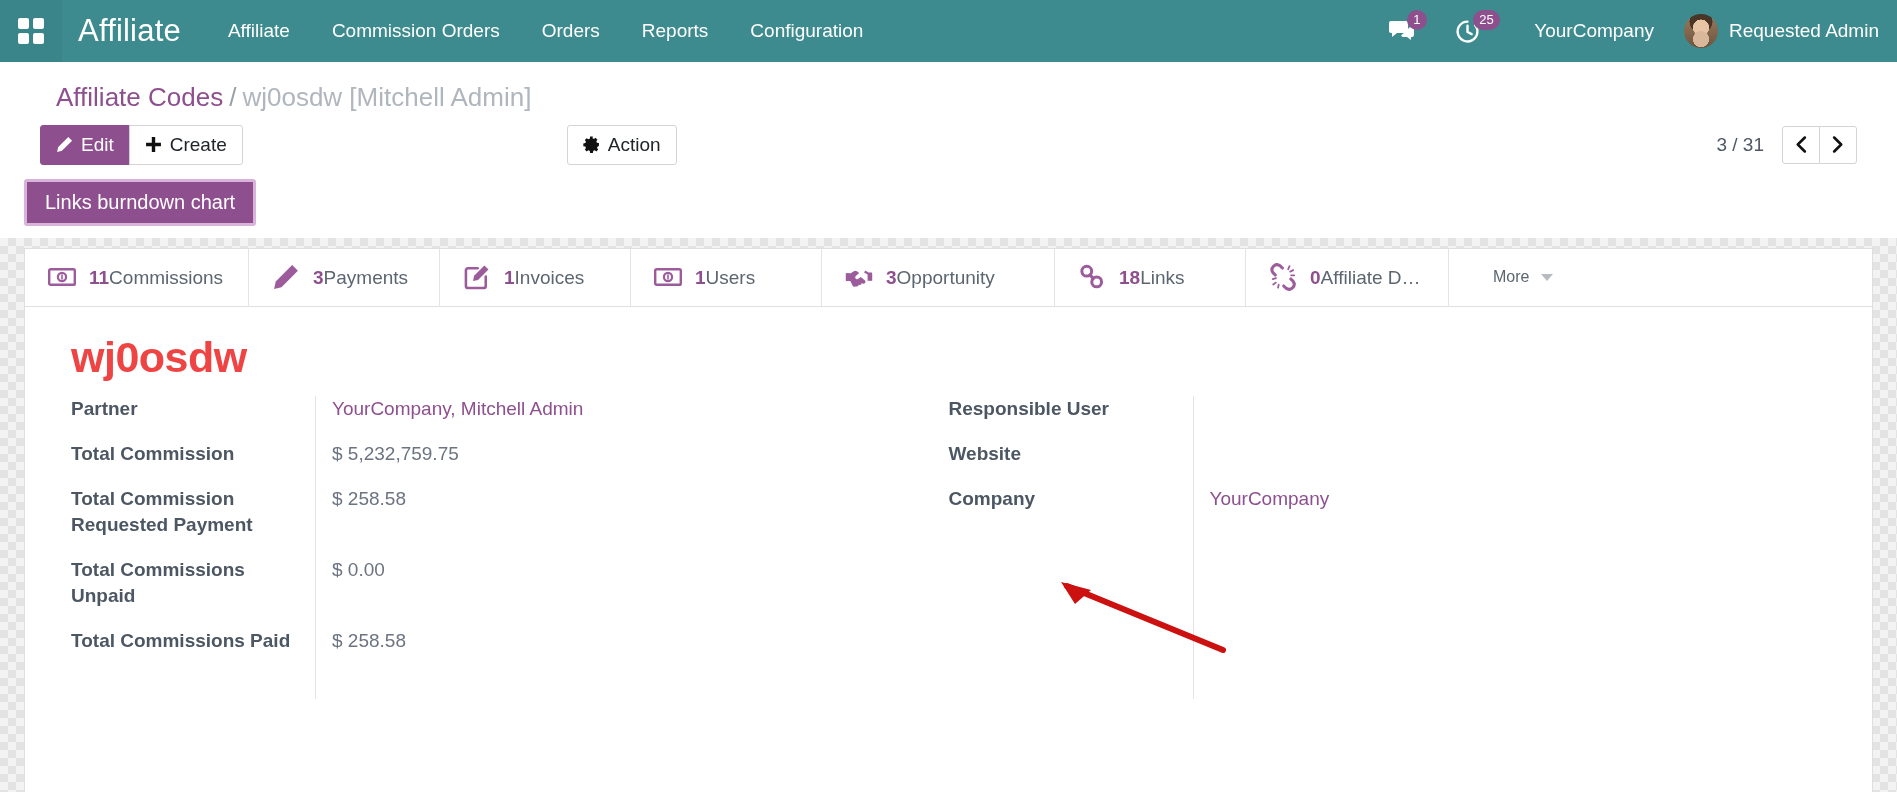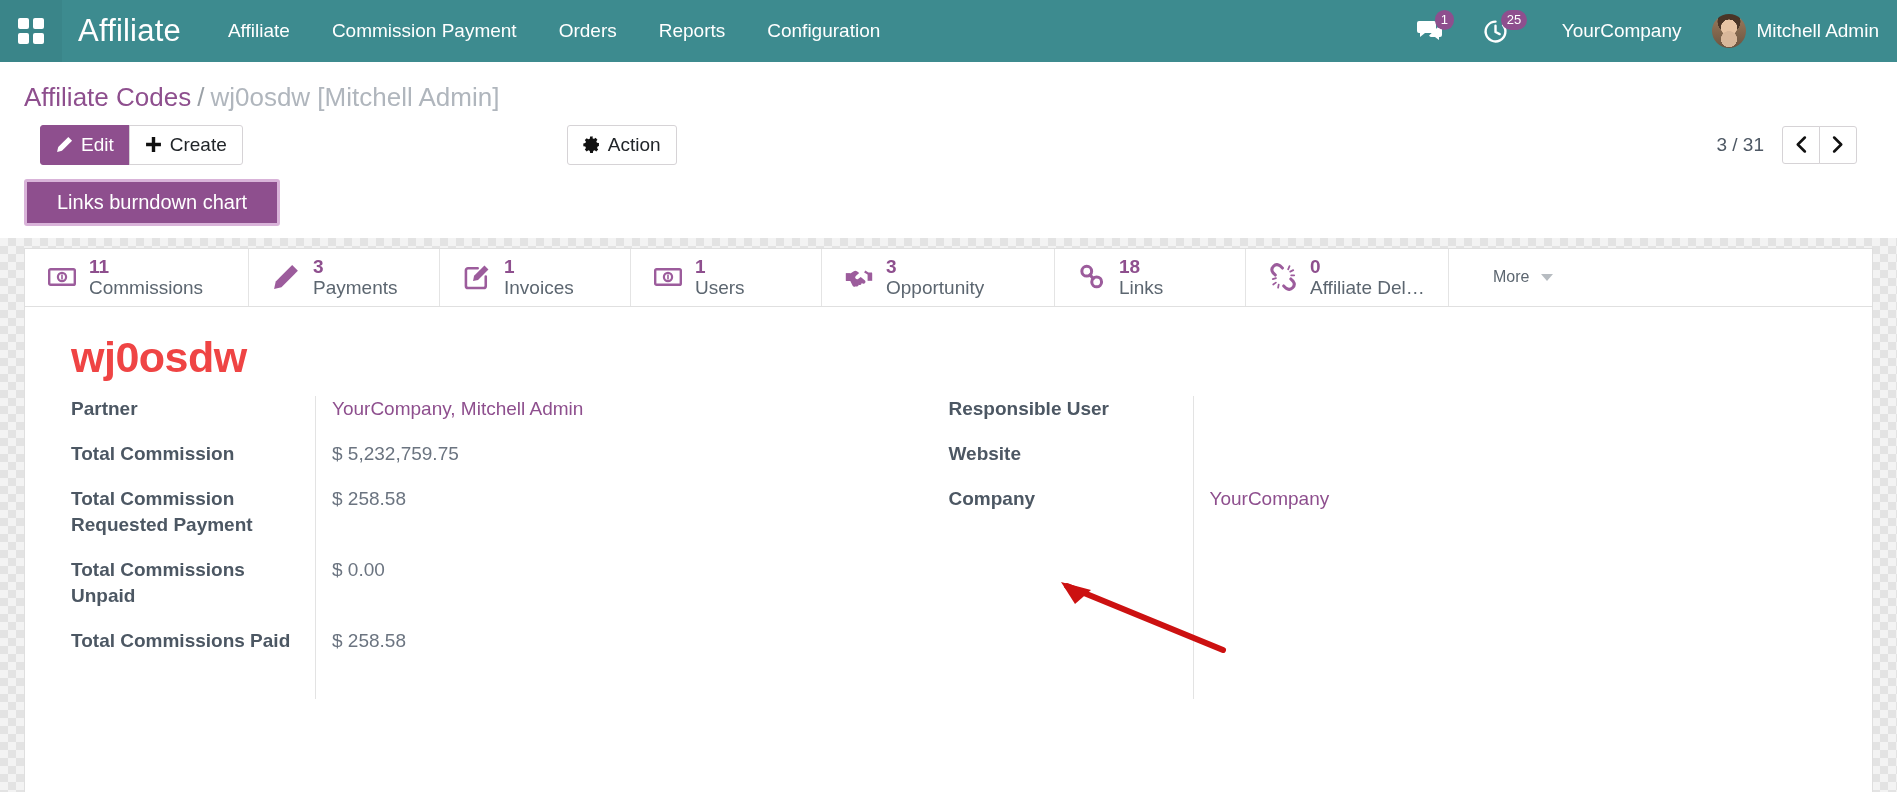--- a/index.html
+++ b/index.html
@@ -103,21 +103,21 @@
   }
   .user-name { font-size: 19px; white-space: nowrap; }
 
   
   .control-panel { background: #ffffff; padding: 0 0 0 0; }
   .breadcrumb {
     font-size: 26px;
     padding: 20px 24px 6px;
     white-space: nowrap;
   }
-  .crumb-root { color: #8e4f8e; cursor: pointer; }
+  .crumb-root { color: #8e4f8e; cursor: pointer; margin-left: 32px; }
   .crumb-sep { color: #9aa0a6; margin: 0 6px; }
   .crumb-active { color: #b0b6bd; }
 
   .cp-buttons {
     display: flex;
     align-items: center;
     padding: 6px 40px 14px;
     position: relative;
   }
   .btn {
@@ -172,21 +172,21 @@
   .pager-btn:last-of-type { border-radius: 0 3px 3px 0; margin-left: -1px; }
 
   .cp-extra {
     padding: 0 24px 12px;
     display: flex;
   }
   .burndown-btn {
     background: #8e4f8e;
     color: #ffffff;
     font-size: 20px;
-    padding: 9px 30px;
+    padding: 9px 18px;
     border: 3px solid #d9b3d9;
     border-radius: 3px;
     cursor: pointer;
     white-space: nowrap;
   }
 
   
   .sheet-bg {
     background-color: #f3f3f3;
     background-image:
@@ -221,21 +221,21 @@
     background: #fff;
     min-width: 0;
   }
   .stat-icon {
     width: 30px; height: 30px;
     flex: none;
     display: flex; align-items: center; justify-content: center;
     color: #9c5c9c;
   }
   .stat-icon svg { width: 28px; height: 28px; display: block; }
-  .stat-text { display: flex; flex-direction: column; line-height: 1.12; min-width: 0; }
+  .stat-text { display: flex; flex-direction: row; line-height: 1.12; min-width: 0; }
   .stat-value { font-size: 19px; font-weight: bold; color: #8e4f8e; }
   .stat-label {
     font-size: 19px;
     color: #5c6670;
     white-space: nowrap;
     overflow: hidden;
     text-overflow: ellipsis;
   }
   .stat-more {
     display: flex; align-items: center; justify-content: center;
@@ -303,21 +303,21 @@
         <i></i>
         <i></i>
         <i></i>
     </span>
   </div>
 
   <div class="brand">Affiliate</div>
 
   <div class="nav-menu">
     <div class="nav-item">Affiliate</div>
-    <div class="nav-item">Commission Payment</div>
+    <div class="nav-item">Commission Orders</div>
     <div class="nav-item">Orders</div>
     <div class="nav-item">Reports</div>
     <div class="nav-item">Configuration</div>
   </div>
 
   <div class="nav-right">
 
     <div class="nav-sys">
       <svg width="26" height="24" viewBox="0 0 26 24">
         <path d="M2 2h15a2 2 0 0 1 2 2v8a2 2 0 0 1-2 2H8l-5 4v-4H2a2 2 0 0 1-2-2V4a2 2 0 0 1 2-2z" fill="#ffffff"></path>
@@ -331,21 +331,21 @@
         <path d="M12 2.5a9.5 9.5 0 1 0 7.3 3.4" fill="none" stroke="#ffffff" stroke-width="2.3" stroke-linecap="round"></path>
         <path d="M12 6.5v6l4 2" fill="none" stroke="#ffffff" stroke-width="2.3" stroke-linecap="round" stroke-linejoin="round"></path>
       </svg>
       <span class="badge">25</span>
     </div>
 
     <div class="company-name">YourCompany</div>
 
     <div class="user-block">
       <span class="avatar"></span>
-      <span class="user-name">Mitchell Admin</span>
+      <span class="user-name">Requested Admin</span>
     </div>
 
   </div>
 </div>
 
 <div class="control-panel">
 
   <div class="breadcrumb">
     <span class="crumb-root">Affiliate Codes</span><span class="crumb-sep">/</span><span class="crumb-active">wj0osdw [Mitchell Admin]</span>
   </div>

